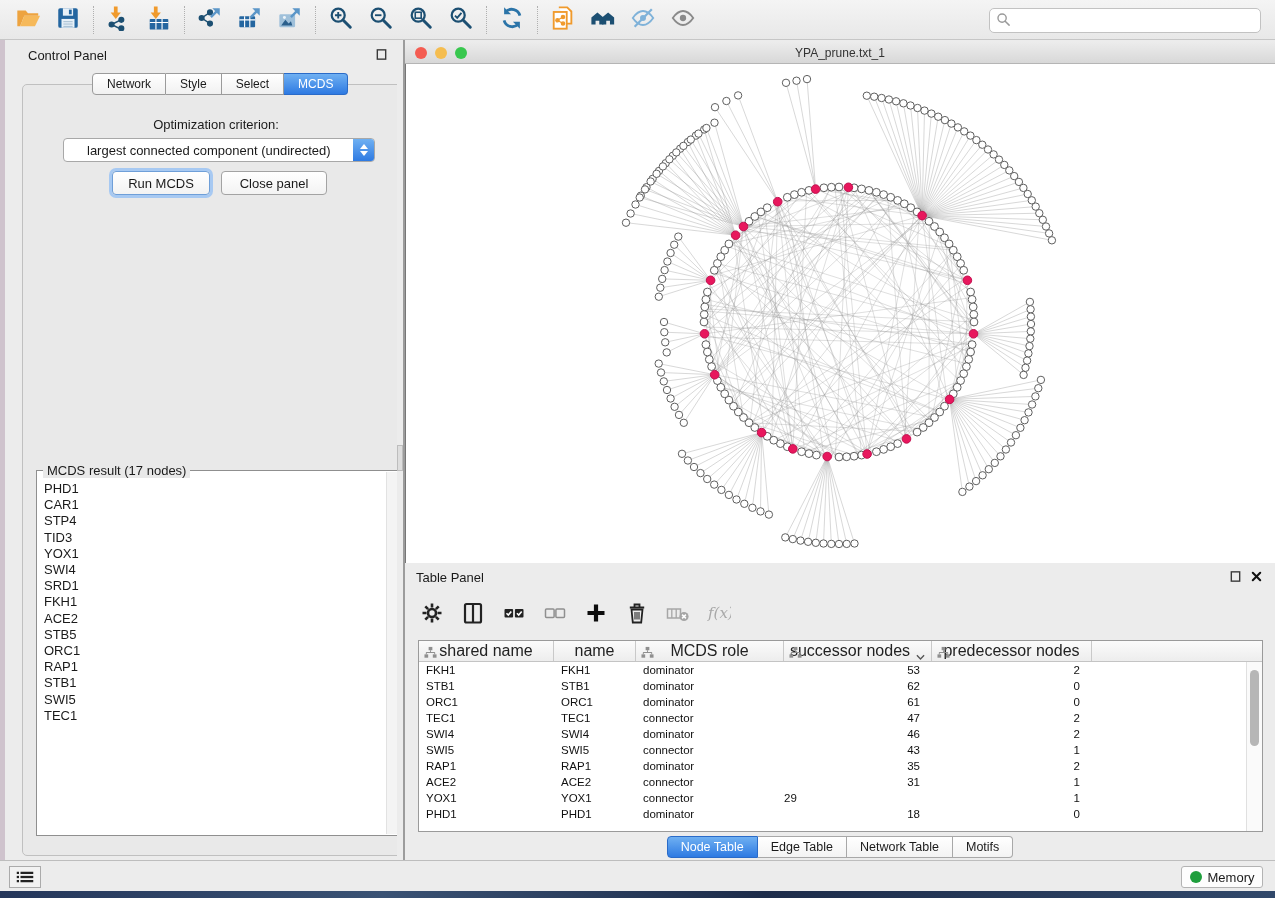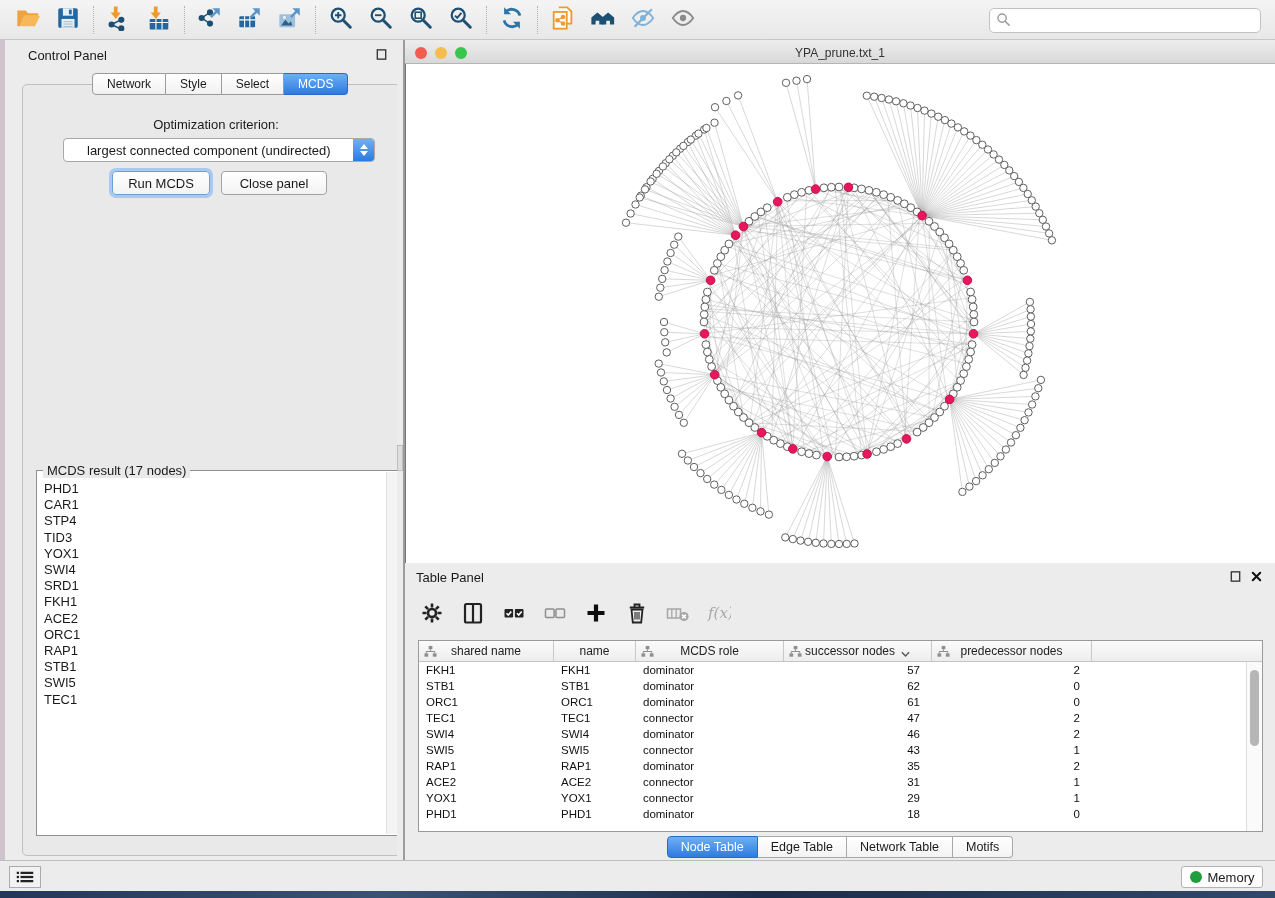--- a/index.html
+++ b/index.html
@@ -86,21 +86,21 @@
   #tp-title { position:absolute; left:11px; top:7px; font-size:13px; }
   #tp-toolbar { position:absolute; left:14px; top:33px; height:36px; display:flex; align-items:center; gap:15px; }
   .tp-tool { width:26px; height:26px; display:flex; align-items:center; justify-content:center; cursor:default; }
   .tp-tool svg { width:24px; height:24px; }
 
   #node-table { position:absolute; left:13px; top:77px; width:845px; height:192px; background:#fff;
     border:1px solid #9a9a9a; overflow:hidden; }
   #nt-header { display:flex; height:21px; background:linear-gradient(#fbfbfb,#ededed);
     border-bottom:1px solid #c4c4c4; }
   .nt-hcell { position:relative; height:100%; border-right:1px solid #c9c9c9; display:flex;
-    align-items:center; justify-content:center; font-size:12px; color:#222; cursor:default; }
+    align-items:center; justify-content:center; font-size:16px; color:#222; cursor:default; }
   .nt-hcell .tree-ic { position:absolute; left:5px; top:4px; width:13px; height:13px; }
   .nt-hcell .sort-ic { margin-left:6px; width:9px; height:7px; }
   .nt-filler { flex:1; }
   #nt-rows { position:absolute; left:0; top:21px; right:16px; bottom:0; overflow:hidden; }
   .nt-row { display:flex; height:16px; align-items:center; }
   .nt-cell { font-size:11.5px; color:#111; white-space:nowrap; overflow:hidden; }
   #nt-scroll { position:absolute; right:0; top:21px; width:16px; bottom:0; background:#fafafa;
     border-left:1px solid #e0e0e0; }
   #nt-thumb { position:absolute; left:3px; top:8px; width:9px; height:76px; background:#b6b6b6; border-radius:5px; }
 
@@ -311,20 +311,21 @@
       <ul id="result-list">
           <li>PHD1</li>
           <li>CAR1</li>
           <li>STP4</li>
           <li>TID3</li>
           <li>YOX1</li>
           <li>SWI4</li>
           <li>SRD1</li>
           <li>FKH1</li>
           <li>ACE2</li>
+          <li>STB5</li>
           <li>ORC1</li>
           <li>RAP1</li>
           <li>STB1</li>
           <li>SWI5</li>
           <li>TEC1</li>
         </ul>
       <div id="result-scroll"></div>
     </div>
   </div>
 </div>
@@ -1017,21 +1018,21 @@
             </svg></span>
           <span>predecessor nodes</span>
         </div>
         <div class="nt-hcell nt-filler" style="border-right: none;"></div>
       </div>
     <div id="nt-rows">
         <div class="nt-row">
           <div class="nt-cell" style="width: 135px; text-align: left; padding: 0px 0px 0px 7px;">FKH1</div>
           <div class="nt-cell" style="width: 82px; text-align: left; padding: 0px 0px 0px 7px;">FKH1</div>
           <div class="nt-cell" style="width: 148px; text-align: left; padding: 0px 0px 0px 7px;">dominator</div>
-          <div class="nt-cell" style="width: 148px; text-align: right; padding: 0px 12px 0px 0px;">57</div>
+          <div class="nt-cell" style="width: 148px; text-align: right; padding: 0px 12px 0px 0px;">53</div>
           <div class="nt-cell" style="width: 160px; text-align: right; padding: 0px 12px 0px 0px;">2</div>
         </div>
         <div class="nt-row">
           <div class="nt-cell" style="width: 135px; text-align: left; padding: 0px 0px 0px 7px;">STB1</div>
           <div class="nt-cell" style="width: 82px; text-align: left; padding: 0px 0px 0px 7px;">STB1</div>
           <div class="nt-cell" style="width: 148px; text-align: left; padding: 0px 0px 0px 7px;">dominator</div>
           <div class="nt-cell" style="width: 148px; text-align: right; padding: 0px 12px 0px 0px;">62</div>
           <div class="nt-cell" style="width: 160px; text-align: right; padding: 0px 12px 0px 0px;">0</div>
         </div>
         <div class="nt-row">
@@ -1073,21 +1074,21 @@
           <div class="nt-cell" style="width: 135px; text-align: left; padding: 0px 0px 0px 7px;">ACE2</div>
           <div class="nt-cell" style="width: 82px; text-align: left; padding: 0px 0px 0px 7px;">ACE2</div>
           <div class="nt-cell" style="width: 148px; text-align: left; padding: 0px 0px 0px 7px;">connector</div>
           <div class="nt-cell" style="width: 148px; text-align: right; padding: 0px 12px 0px 0px;">31</div>
           <div class="nt-cell" style="width: 160px; text-align: right; padding: 0px 12px 0px 0px;">1</div>
         </div>
         <div class="nt-row">
           <div class="nt-cell" style="width: 135px; text-align: left; padding: 0px 0px 0px 7px;">YOX1</div>
           <div class="nt-cell" style="width: 82px; text-align: left; padding: 0px 0px 0px 7px;">YOX1</div>
           <div class="nt-cell" style="width: 148px; text-align: left; padding: 0px 0px 0px 7px;">connector</div>
-          <div class="nt-cell" style="width: 148px; text-align: right; padding: 0px 12px 0px 0px;">29</div>
+          <div class="nt-cell" style="width: 148px; padding: 0px 12px 0px 0px;">29</div>
           <div class="nt-cell" style="width: 160px; text-align: right; padding: 0px 12px 0px 0px;">1</div>
         </div>
         <div class="nt-row">
           <div class="nt-cell" style="width: 135px; text-align: left; padding: 0px 0px 0px 7px;">PHD1</div>
           <div class="nt-cell" style="width: 82px; text-align: left; padding: 0px 0px 0px 7px;">PHD1</div>
           <div class="nt-cell" style="width: 148px; text-align: left; padding: 0px 0px 0px 7px;">dominator</div>
           <div class="nt-cell" style="width: 148px; text-align: right; padding: 0px 12px 0px 0px;">18</div>
           <div class="nt-cell" style="width: 160px; text-align: right; padding: 0px 12px 0px 0px;">0</div>
         </div>
       </div>

